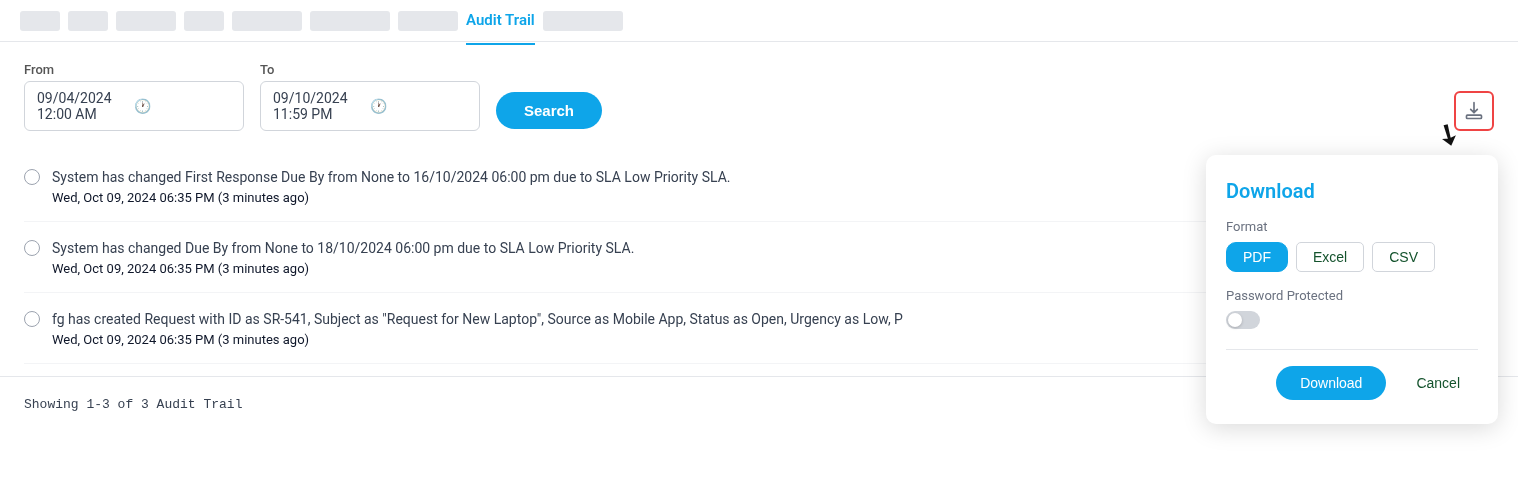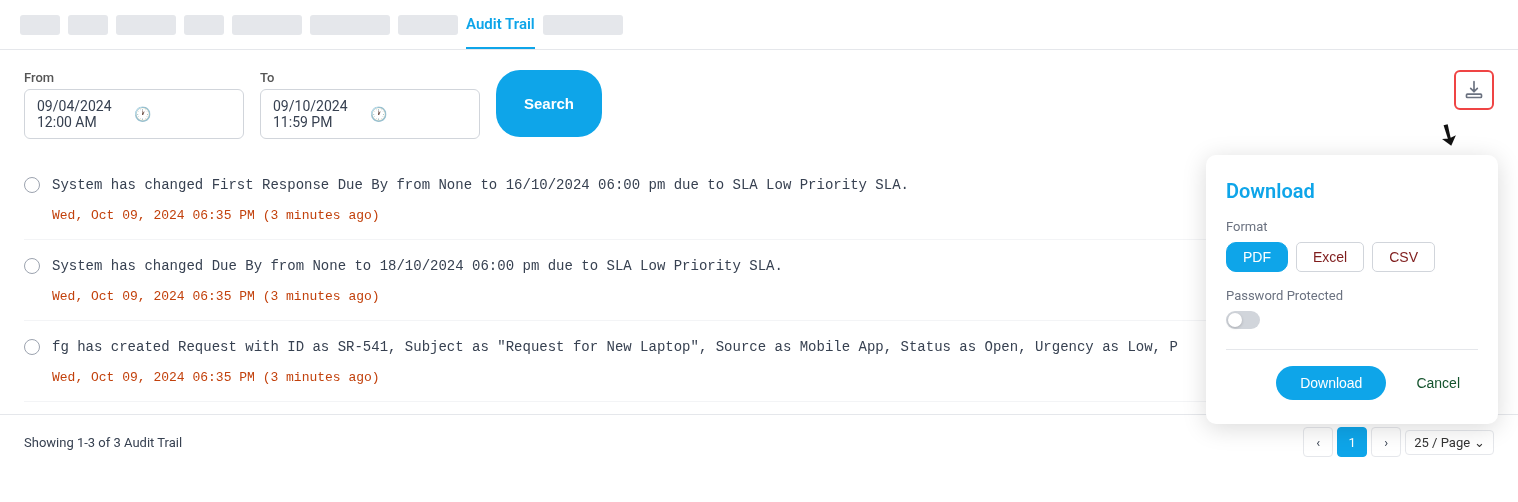--- a/index.html
+++ b/index.html
@@ -9,21 +9,21 @@
       color: #333;
       font-size: 14px;
     }
 
     
     .tab-bar {
       display: flex;
       align-items: center;
       border-bottom: 1px solid #e5e7eb;
       padding: 0 20px;
-      height: 50px;
+      height: 42px;
       gap: 8px;
     }
     .tab-placeholder {
       width: 60px;
       height: 20px;
       background: #e5e7eb;
       border-radius: 3px;
     }
     .tab-placeholder.sm { width: 40px; }
     .tab-placeholder.md { width: 70px; }
@@ -34,20 +34,21 @@
       font-size: 15px;
       border-bottom: 2px solid #0ea5e9;
       padding-bottom: 14px;
       margin-bottom: -1px;
       padding-top: 14px;
     }
 
     
     .filter-row {
       display: flex;
+      align-items: flex-end;
       gap: 16px;
       padding: 20px 24px 16px 24px;
     }
     .field-group {
       display: flex;
       flex-direction: column;
       gap: 4px;
     }
     .field-label {
       font-size: 13px;
@@ -104,52 +105,52 @@
     
     .audit-list {
       padding: 4px 24px;
     }
     .audit-item {
       display: flex;
       align-items: flex-start;
       gap: 12px;
       padding: 16px 0;
       border-bottom: 1px solid #f3f4f6;
-      font-family: Liberation Mono, monospace;
     }
     .audit-radio {
       width: 16px;
       height: 16px;
       border-radius: 50%;
       border: 1.5px solid #9ca3af;
       margin-top: 2px;
       flex-shrink: 0;
     }
     .audit-text {
       font-size: 14px;
       color: #374151;
       line-height: 1.5;
     }
     .audit-time {
       font-size: 13px;
-      color: #c2410c;
-      margin-top: 12px;
+      color: #0f172a;
+      margin-top: 2px;
     }
 
     
     .footer {
       display: flex;
       align-items: center;
       padding: 12px 24px;
       border-top: 1px solid #e5e7eb;
       margin-top: 8px;
     }
     .showing-text {
       font-size: 13px;
       color: #374151;
+      font-family: Liberation Mono, monospace;
     }
     .pagination {
       margin-left: auto;
       display: flex;
       align-items: center;
       gap: 4px;
     }
     .pg-btn {
       width: 30px;
       height: 30px;
@@ -207,21 +208,21 @@
     .format-btns {
       display: flex;
       gap: 8px;
       margin-bottom: 16px;
     }
     .fmt-btn {
       padding: 6px 16px;
       border-radius: 5px;
       border: 1px solid #d1d5db;
       background: #fff;
-      color: #7f1d1d;
+      color: #14532d;
       font-size: 14px;
       cursor: pointer;
     }
     .fmt-btn.active {
       background: #0ea5e9;
       color: #fff;
       border-color: #0ea5e9;
       border-radius: 10px;
     }
     .password-row {

